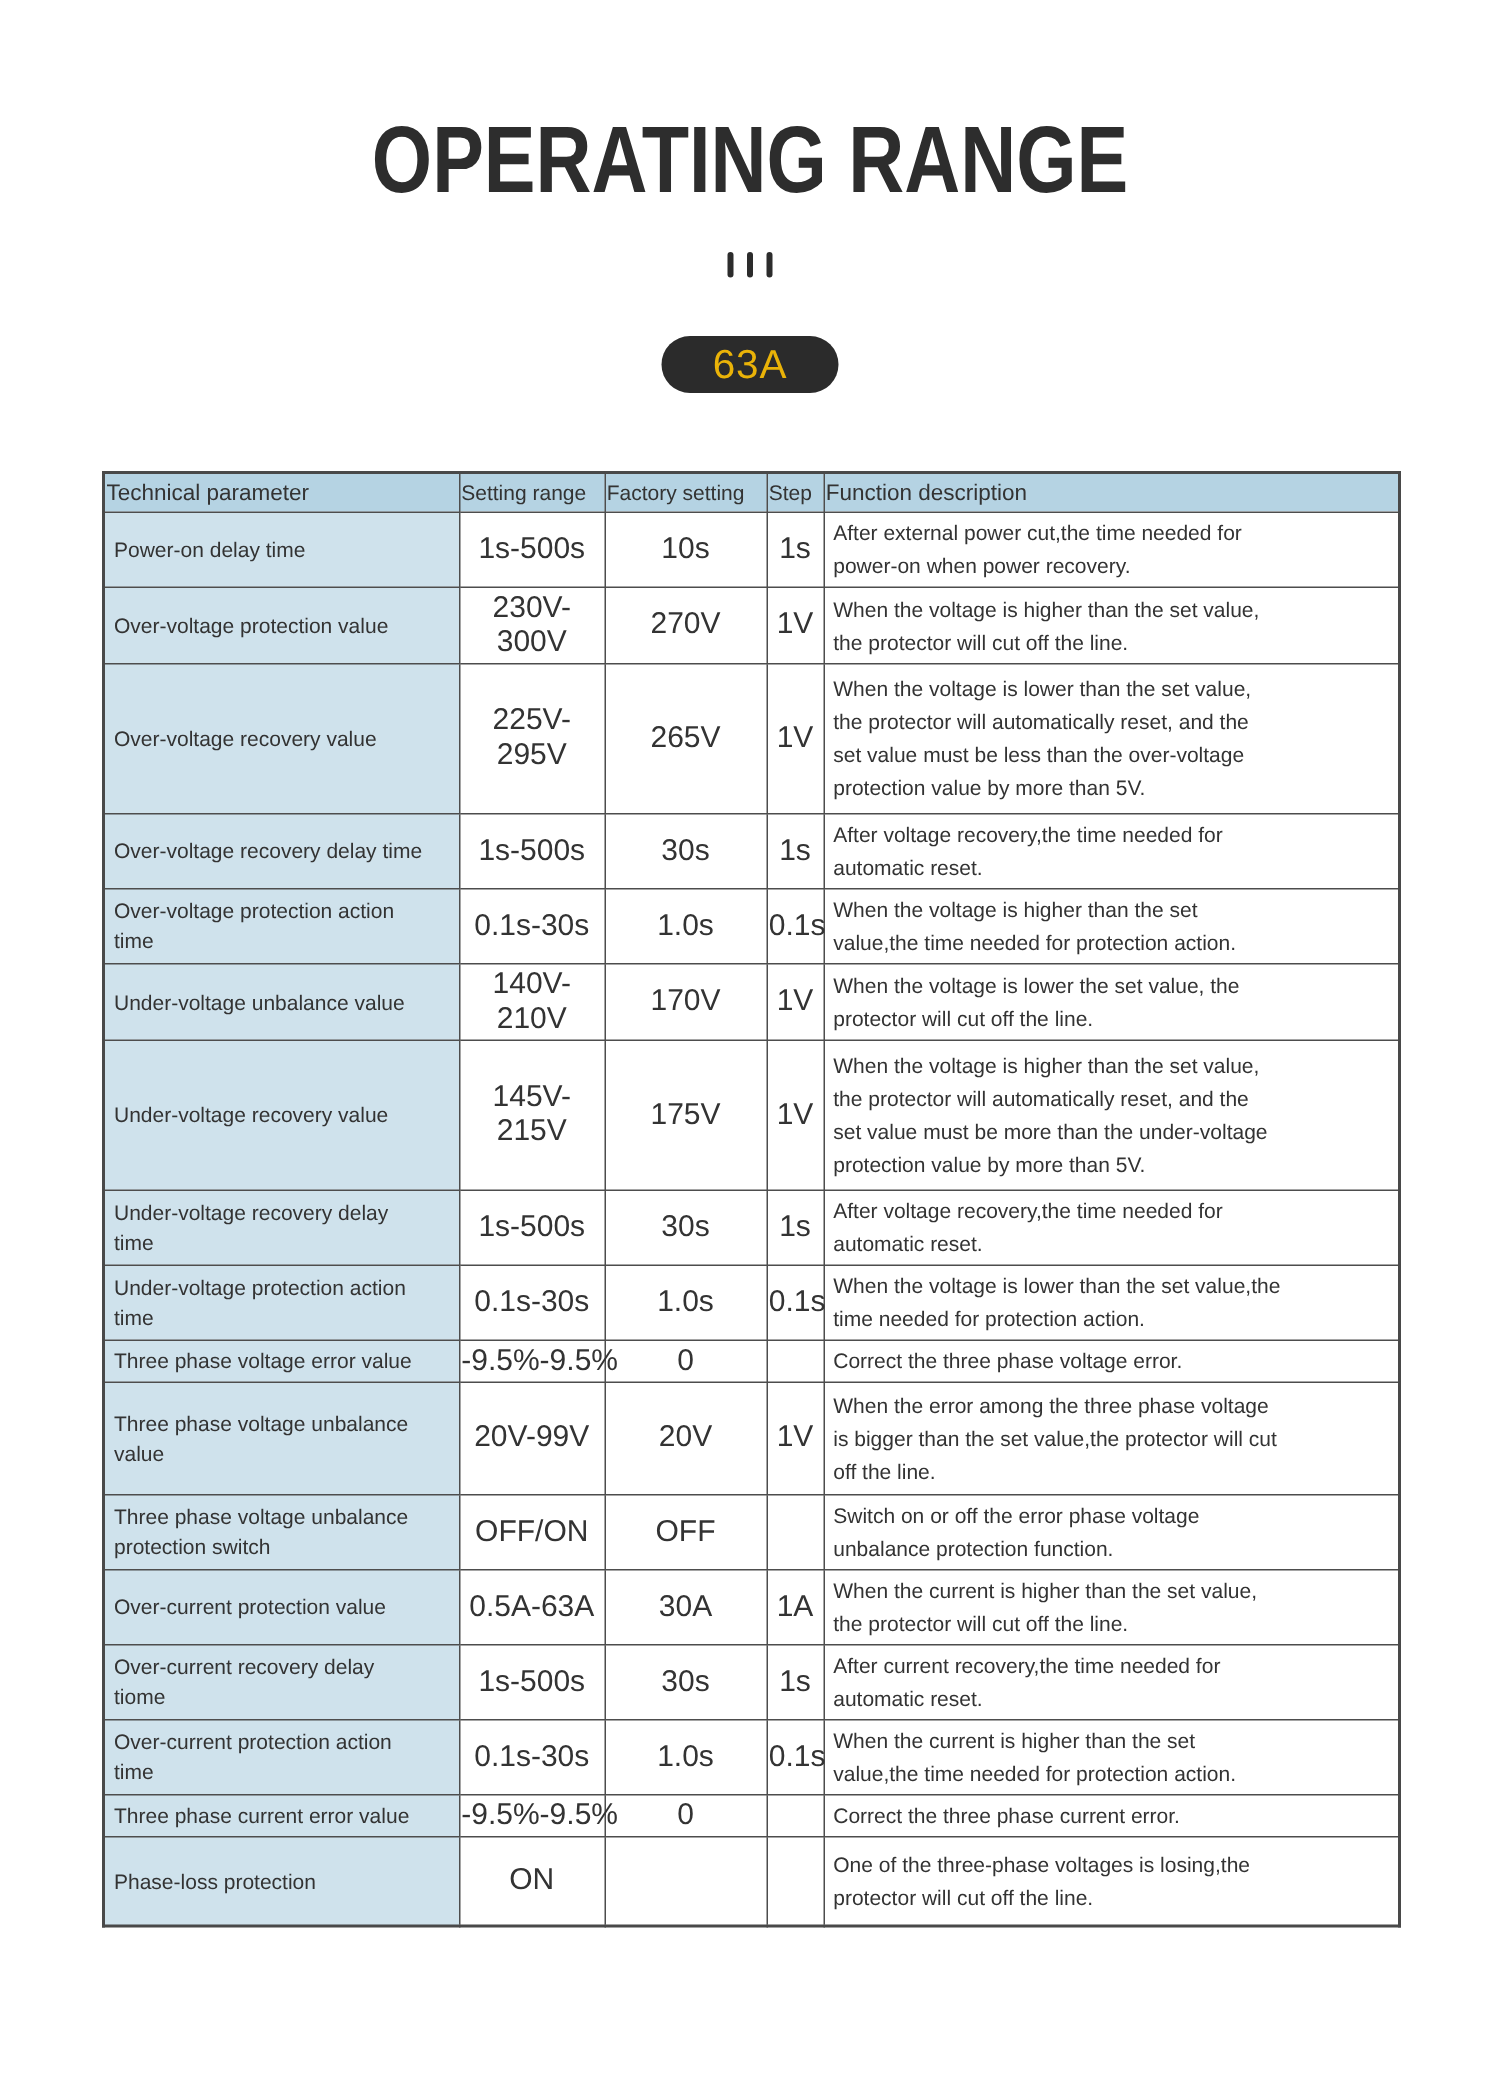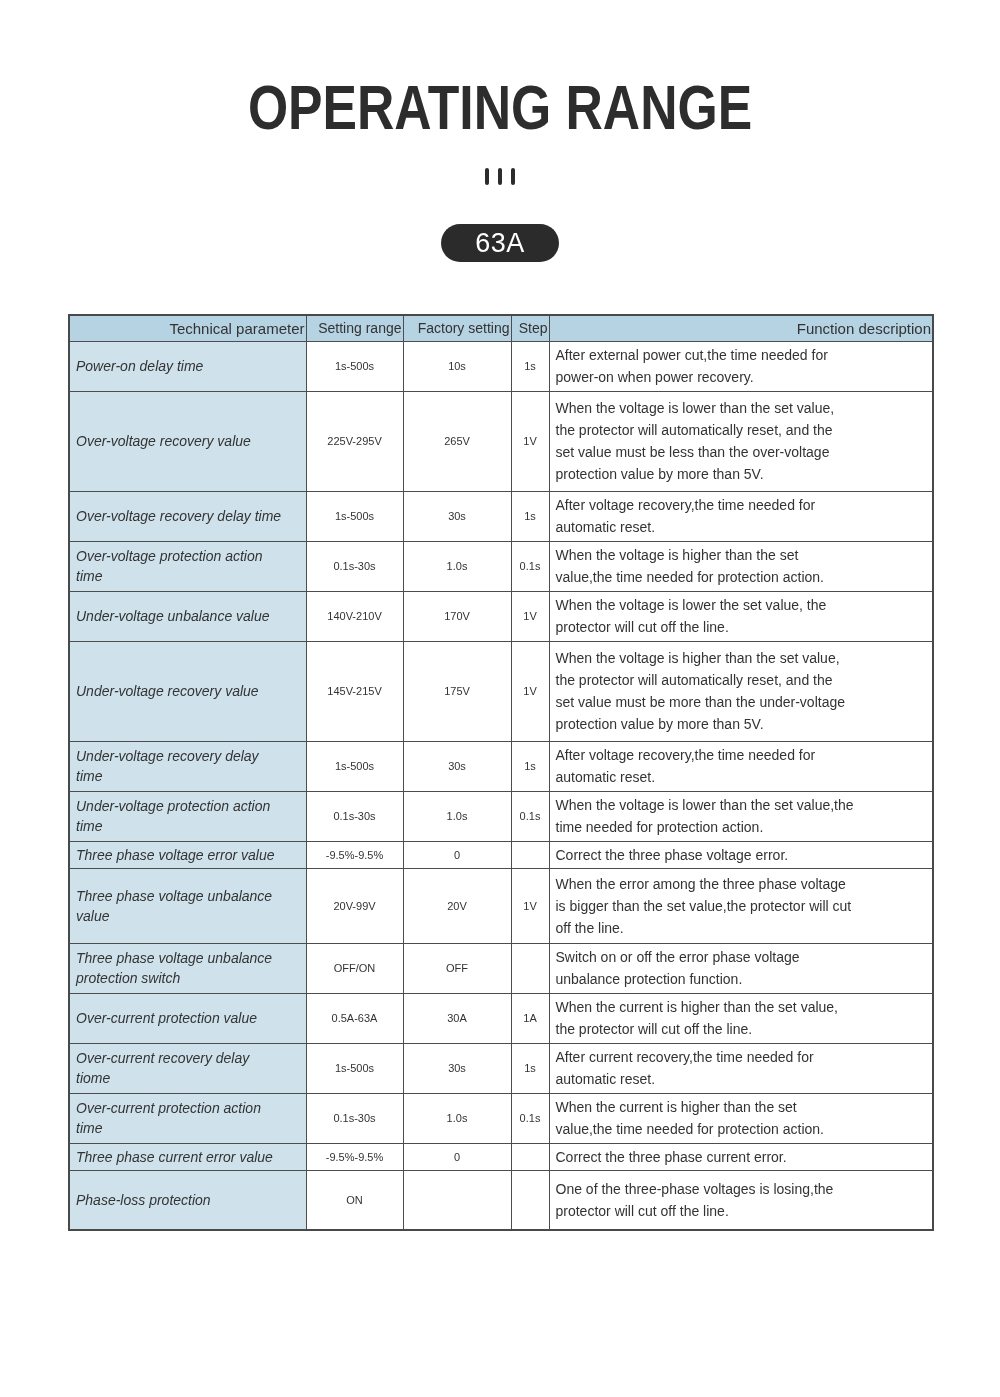--- a/index.html
+++ b/index.html
@@ -36,21 +36,21 @@
     width:4px; height:17px;
     background:#2c2c2c;
     border-radius:2px;
   }
 
   .badge {
     width:118px; height:38px;
     margin:39px auto 0 auto;
     background:#2b2b2b;
     border-radius:19px;
-    color:#ffffff;
+    color:#eab308;
     font-size:27px;
     display:flex;
     align-items:center;
     justify-content:center;
     letter-spacing:0.5px;
   }
 
   table.spec {
     margin:52px 0 0 68px;
     width:864px;
@@ -61,36 +61,35 @@
   .spec th, .spec td {
     border:1px solid #4d4d4d;
     vertical-align:middle;
     color:#333333;
   }
   .spec thead th {
     background:#b5d3e3;
     font-weight:normal;
     font-size:14px;
     height:26px;
-    text-align:right;
+    text-align:left;
     padding:2px 1px;
   }
   .spec thead th.h-desc, .spec thead th.h-param { font-size:15px; }
   .spec td.param {
     background:#cfe2ec;
     font-size:14px;
     text-align:left;
     padding:2px 0 2px 6px;
     white-space:pre-line;
     line-height:20px;
-    font-style:italic;
   }
   .spec td.val {
     background:#ffffff;
-    font-size:11px;
+    font-size:20px;
     text-align:center;
     padding:2px 1px;
   }
   .spec td.desc {
     background:#ffffff;
     font-size:14px;
     text-align:left;
     padding:2px 3px 2px 6px;
     white-space:pre-line;
     line-height:22px;
@@ -131,20 +130,28 @@
     </thead>
     <tbody id="spec-body">
         <tr style="height: 50px;">
           <td class="param">Power-on delay time</td>
           <td class="val">1s-500s</td>
           <td class="val">10s</td>
           <td class="val">1s</td>
           <td class="desc">After external power cut,the time needed for
 power-on when power recovery.</td>
         </tr>
+        <tr style="height: 50px;">
+          <td class="param">Over-voltage protection value</td>
+          <td class="val">230V-300V</td>
+          <td class="val">270V</td>
+          <td class="val">1V</td>
+          <td class="desc">When the voltage is higher than the set value,
+the protector will cut off the line.</td>
+        </tr>
         <tr style="height: 100px;">
           <td class="param">Over-voltage recovery value</td>
           <td class="val">225V-295V</td>
           <td class="val">265V</td>
           <td class="val">1V</td>
           <td class="desc">When the voltage is lower than the set value,
 the protector will automatically reset, and the
 set value must be less than the over-voltage
 protection value by more than 5V.</td>
         </tr>

